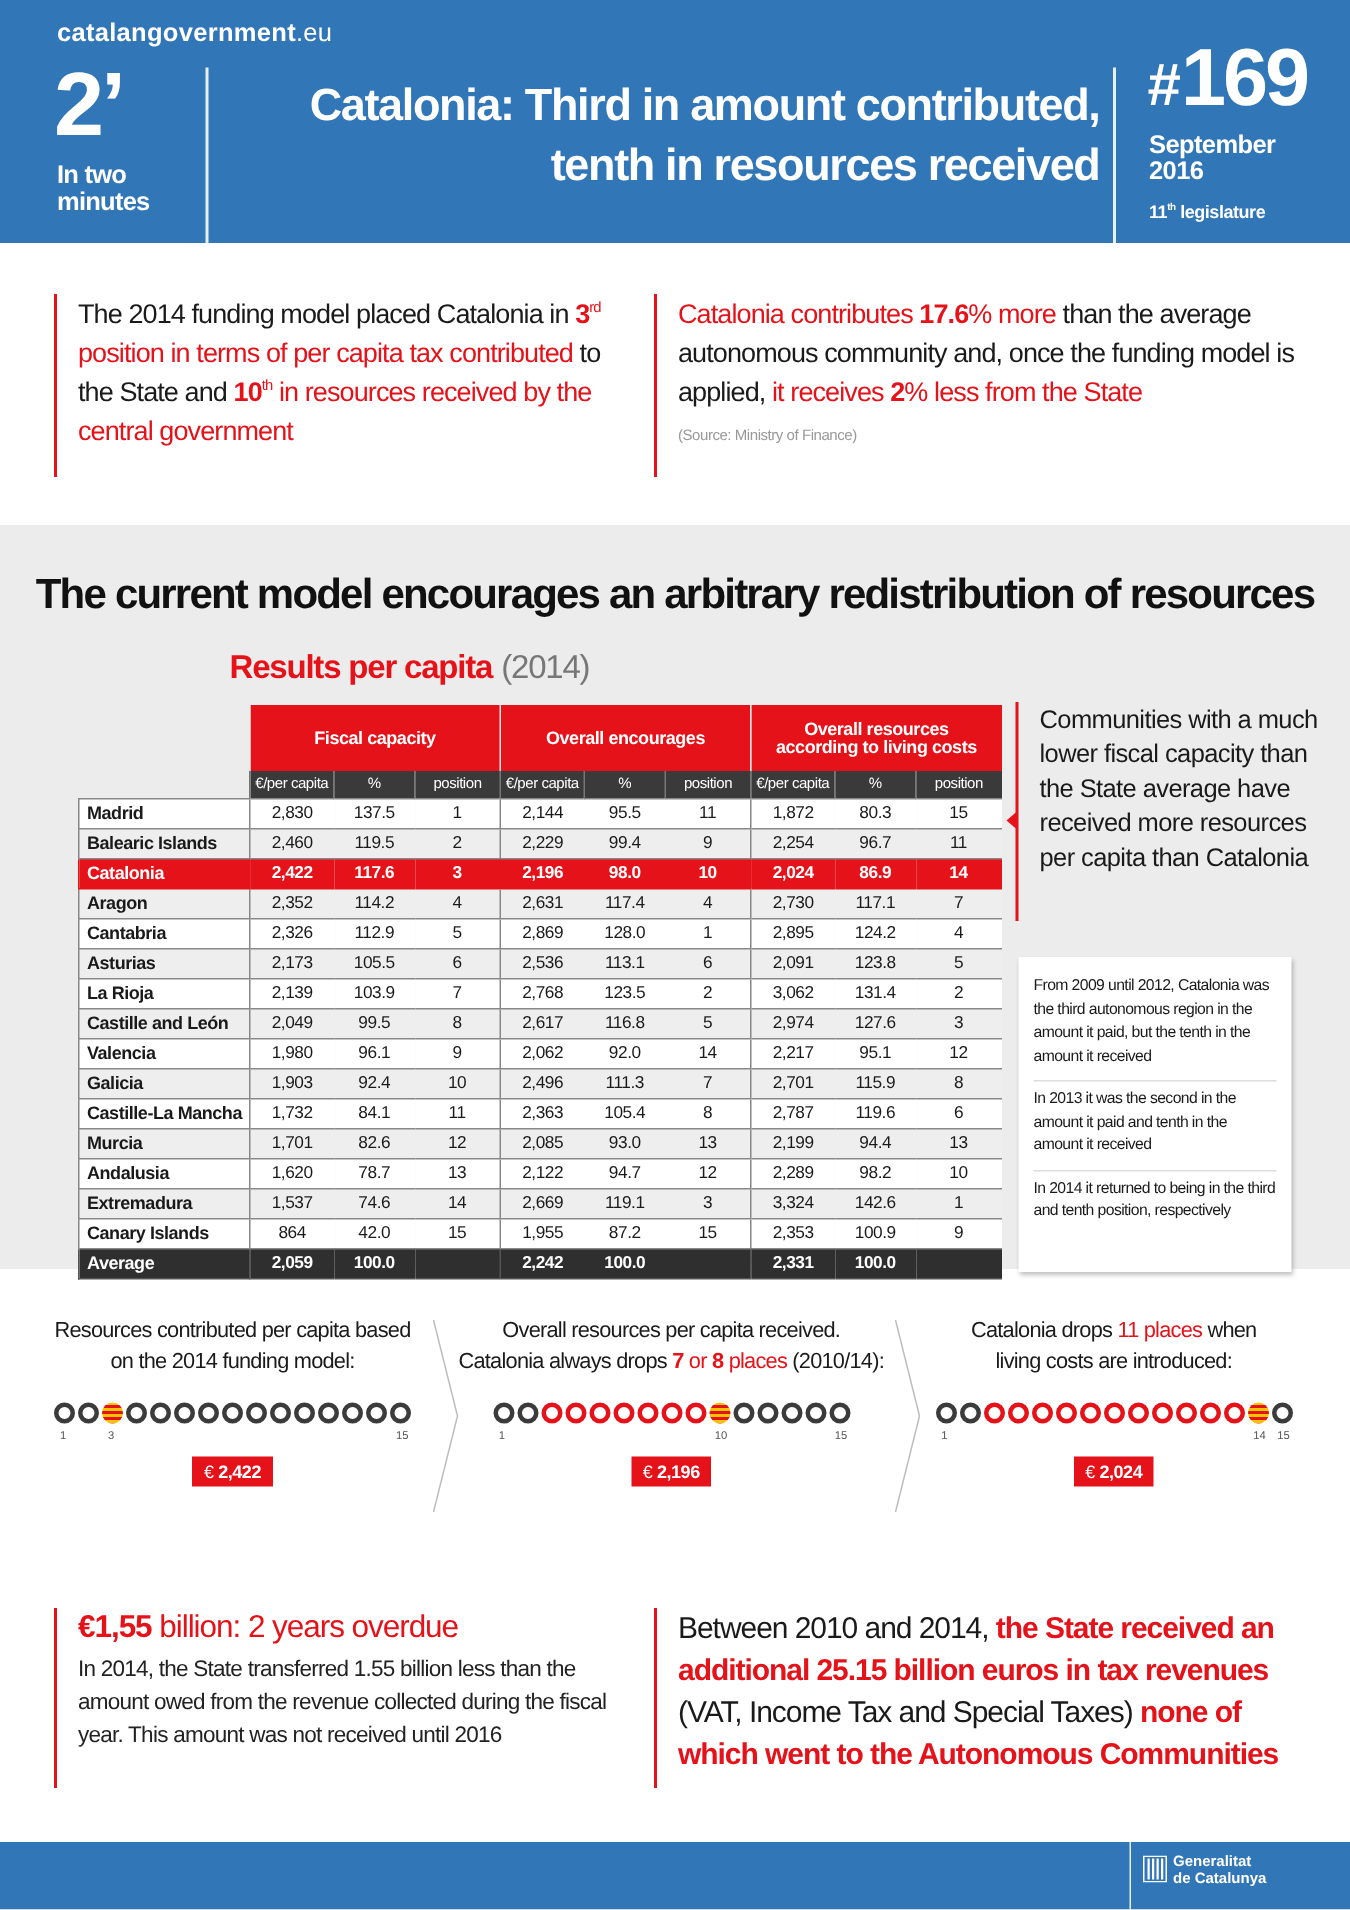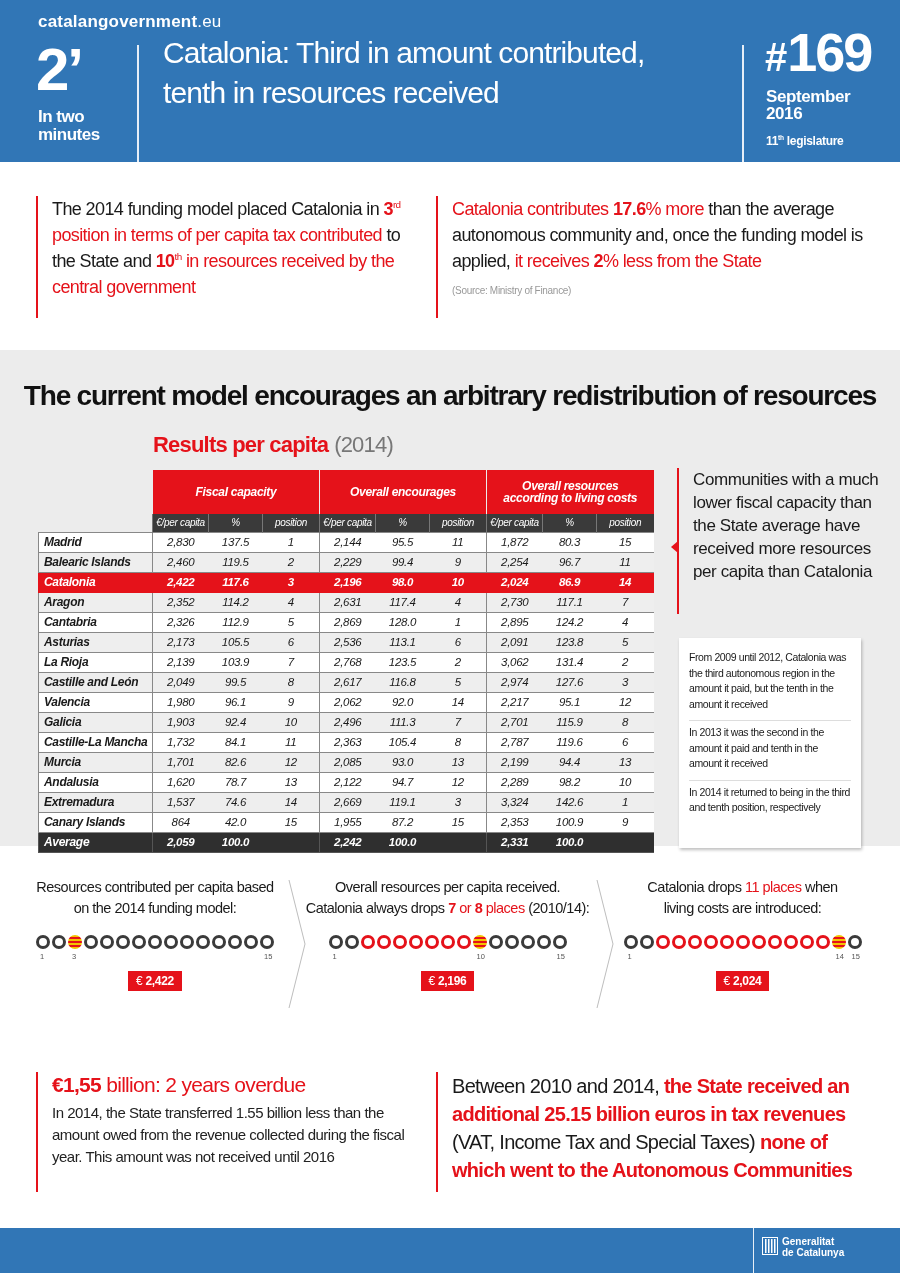--- a/index.html
+++ b/index.html
@@ -6,21 +6,21 @@
   html, body { width: 900px; height: 1273px; background: #ffffff; overflow: hidden; }
   body { font-family: "Liberation Sans", sans-serif; color: #1a1a1a; position: relative; }
 
   
   .header { position: absolute; left: 0; top: 0; width: 900px; height: 162px; background: #3176b6; color: #fff; }
   .site { position: absolute; left: 38px; top: 12px; font-size: 17px; font-weight: bold; letter-spacing: 0.2px; }
   .site .tld { font-weight: normal; }
   .two { position: absolute; left: 36px; top: 42px; font-size: 60px; font-weight: bold; line-height: 56px; letter-spacing: -2px; }
   .twosub { position: absolute; left: 38px; top: 108px; font-size: 17px; font-weight: bold; line-height: 18px; letter-spacing: -0.5px; }
   .vdiv { position: absolute; top: 45px; width: 2px; height: 117px; background: #e6eef7; }
-  .title { position: absolute; left: 163px; top: 33px; width: 570px; font-size: 30px; font-weight: normal; line-height: 40px; letter-spacing: -0.9px; }
+  .title { position: absolute; left: 163px; top: 51px; width: 570px; font-size: 30px; font-weight: bold; line-height: 40px; letter-spacing: -0.9px; text-align: right; }
   .issue { position: absolute; left: 765px; top: 22px; font-size: 54px; font-weight: bold; line-height: 60px; letter-spacing: -2px; }
   .issue .hash { font-size: 40px; letter-spacing: 0; }
   .date { position: absolute; left: 766px; top: 88px; font-size: 17px; font-weight: bold; line-height: 17px; letter-spacing: -0.4px; }
   .legis { position: absolute; left: 766px; top: 134px; font-size: 12px; font-weight: bold; letter-spacing: -0.3px; }
   sup { font-size: 0.55em; vertical-align: super; line-height: 0; }
 
   
   .intro { position: absolute; top: 196px; height: 122px; border-left: 2px solid #e5121a; padding-left: 14px; font-size: 18px; line-height: 26px; letter-spacing: -0.6px; }
   .intro.l { left: 36px; width: 390px; }
   .intro.r { left: 436px; width: 440px; }
@@ -29,21 +29,21 @@
   .source { font-size: 10px; color: #999; margin-top: 10px; letter-spacing: -0.3px; line-height: 14px; }
 
   
   .gray { position: absolute; left: 0; top: 350px; width: 900px; height: 496px; background: #ececec; }
   .sechead { position: absolute; left: 0; top: 30px; width: 900px; text-align: center; font-size: 28px; font-weight: bold; letter-spacing: -1.2px; color: #111; }
   .restitle { position: absolute; left: 153px; top: 82px; font-size: 22px; letter-spacing: -0.8px; }
   .restitle .main { color: #e5121a; font-weight: bold; }
   .restitle .yr { color: #777; font-weight: normal; margin-left: 6px; }
 
   
-  .tbl { position: absolute; left: 38px; top: 120px; border-collapse: collapse; font-size: 11.5px; letter-spacing: -0.3px; font-style: italic; }
+  .tbl { position: absolute; left: 52px; top: 120px; border-collapse: collapse; font-size: 11.5px; letter-spacing: -0.3px; }
   .tbl td, .tbl th { height: 20px; text-align: center; padding: 0; }
   .tbl .grp th { background: #e5121a; color: #fff; height: 44px; font-size: 12px; font-weight: bold; line-height: 12px; border-left: 1px solid #ececec; }
   .tbl .grp th.blank { background: transparent; border: none; }
   .tbl .sub th { background: #3a3a3a; color: #fff; font-weight: normal; font-size: 10px; height: 18px; border-left: 1px solid #777; }
   .tbl .sub th.blank { background: transparent; border: none; }
   .tbl td { border: 1px solid #888; border-left: none; border-right: none; }
   .tbl td.name { text-align: left; padding-left: 5px; font-weight: bold; width: 114px; border-left: 1px solid #888; border-right: 1px solid #888; font-size: 12px; }
   .tbl td.gs { border-left: 1px solid #888; }
   .tbl tr.odd td { background: #ffffff; }
   .tbl tr.even td { background: #eeeeee; }

